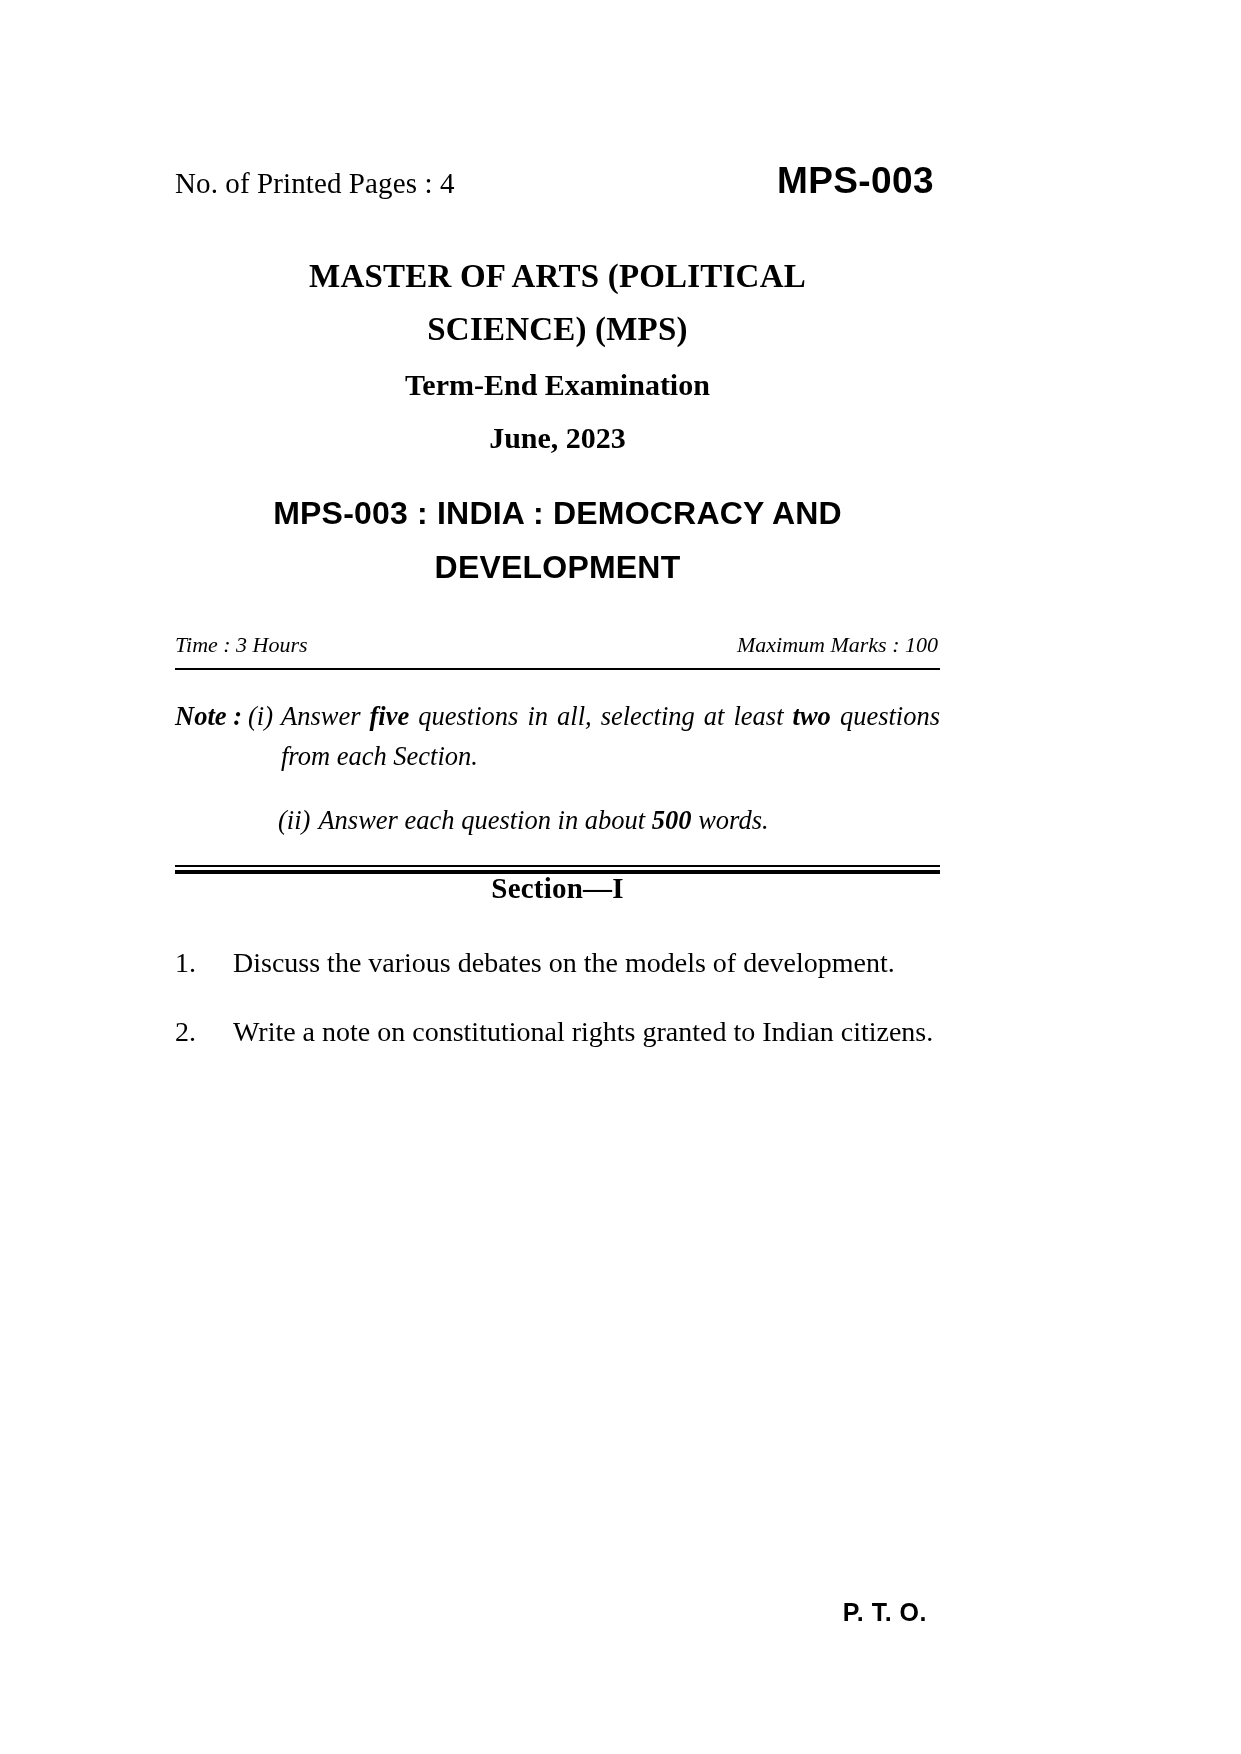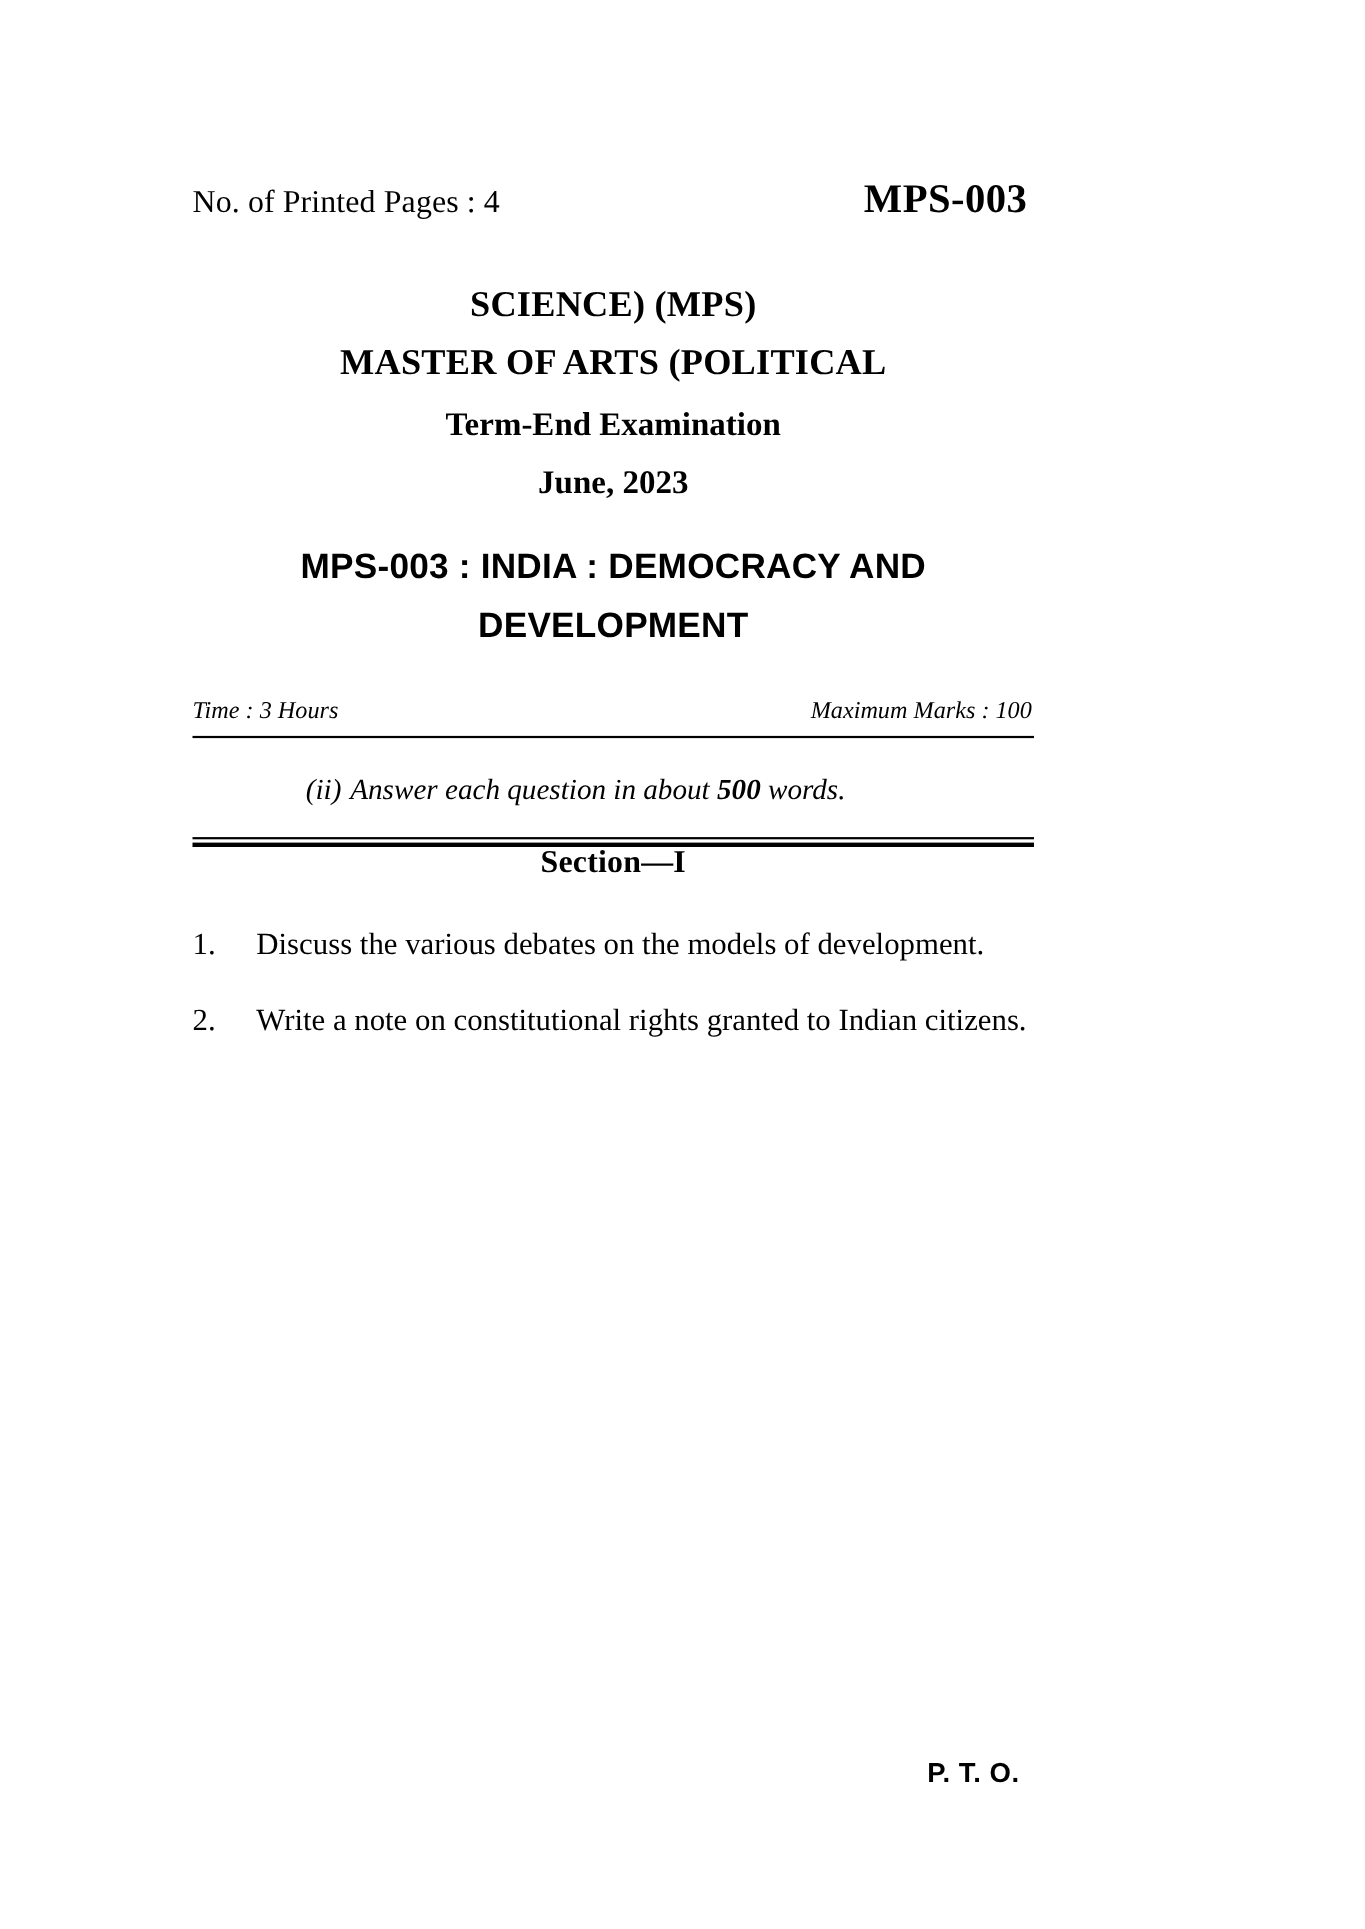--- a/index.html
+++ b/index.html
@@ -40,21 +40,21 @@
     justify-content: space-between;
     margin-bottom: 48px;
   }
   .printed-pages {
     font-family: "Liberation Serif", serif;
     font-size: 29px;
     letter-spacing: 0.1px;
     white-space: nowrap;
   }
   .course-code {
-    font-family: Liberation Serif, serif;
+    font-family: Liberation Sans, sans-serif;
     font-size: 37px;
     font-weight: bold;
     letter-spacing: 0.4px;
     white-space: nowrap;
     padding-right: 6px;
   }
 
   
   .title-block {
     text-align: center;
@@ -206,37 +206,42 @@
 <div class="page">
 
   <div class="content">
 
     <div class="header-row">
       <div class="printed-pages">No. of Printed Pages : 4</div>
       <div class="course-code">MPS-003</div>
     </div>
 
     <div class="title-block">
+      <div class="title-main">MASTER OF ARTS (POLITICAL</div>
       <div class="title-main">SCIENCE) (MPS)</div>
-      <div class="title-main">MASTER OF ARTS (POLITICAL</div>
       <div class="title-sub">Term-End Examination</div>
       <div class="title-date">June, 2023</div>
       <div class="subject-line">MPS-003 : INDIA : DEMOCRACY AND</div>
       <div class="subject-line" style="margin-top:2px;">DEVELOPMENT</div>
     </div>
 
     <div class="meta-row">
       <div class="meta-left">Time : 3  Hours</div>
       <div class="meta-right">Maximum Marks : 100</div>
     </div>
 
     <hr class="rule-single">
 
     <div class="note-block">
 
+      <div class="note-item">
+        <span class="note-lead">Note :</span>
+        <span class="note-marker">(i)</span>
+        <span class="note-body"><span>Answer </span><b class="em">five</b><span> questions in all, selecting at least </span><b class="em">two</b><span> questions from each Section.</span></span>
+      </div>
 
       <div class="note-item indented">
         <span class="note-marker">(ii)</span>
         <span class="note-body nojustify"><span>Answer   each   question   in   about </span><b class="em">500</b><span> words.</span></span>
       </div>
 
 
     </div>
 
     <div class="rule-double">

